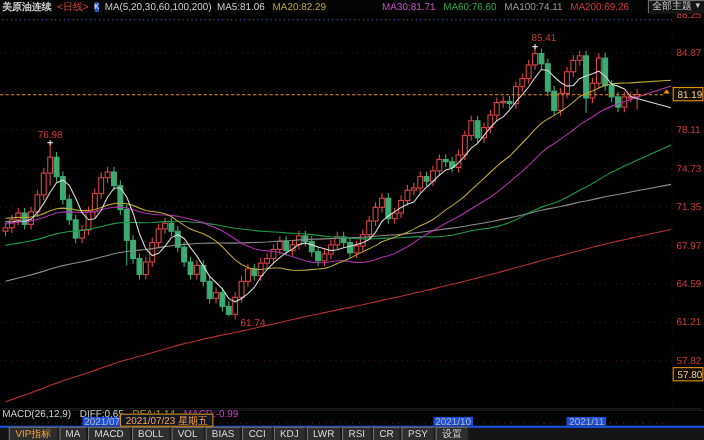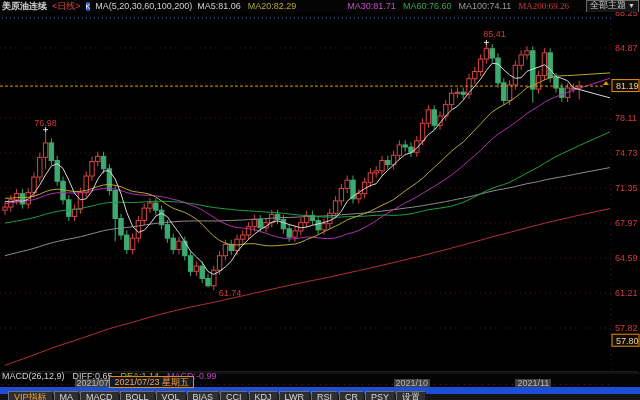--- a/index.html
+++ b/index.html
@@ -24,42 +24,42 @@
   
   #chart{position:absolute;top:12px;left:0;background:#000;display:block;}
   
   .macdrow{position:absolute;top:371px;left:2px;width:636px;height:9px;font-size:9px;line-height:9px;
            white-space:nowrap;border-top:1px solid #1c1c1c;}
   .macdrow span{margin-right:8px;}
   
   .daterow{position:absolute;top:380px;left:0;width:640px;height:8px;font-size:9px;color:#b8b8b8;}
   .daterow::before{content:"";position:absolute;left:2px;right:26px;top:4px;height:1px;
            background:repeating-linear-gradient(90deg,#5a1a1a 0 1px,transparent 1px 6px);}
-  .dlabel{position:absolute;top:-1px;background:#404040;padding:0 2px;line-height:9px;}
+  .dlabel{position:absolute;top:-1px;background:#1d4ed8;padding:0 2px;line-height:9px;}
   .dtip{position:absolute;top:-4px;height:10px;line-height:10px;background:#0f172a;border:1px solid #d98b12;
         color:#ffa43c;padding:0 4px;white-space:nowrap;z-index:3;}
   
   .toolbar{position:absolute;top:387px;left:0;width:640px;height:13px;background:#151515;
-           border-top:7px solid #1d4ed8;display:flex;align-items:center;gap:1px;padding-left:8px;
+           border-top:2px solid #1d4ed8;display:flex;align-items:center;gap:1px;padding-left:8px;
            box-sizing:border-box;}
   .tbtn{height:11px;line-height:11px;font-size:9px;color:#d8d8d8;background:#2e2e2e;
         border:1px solid;border-color:#6e6e6e #1f1f1f #1f1f1f #6e6e6e;padding:0 5px;cursor:pointer;}
   .tbtn.accent{color:#f0a23c;}
 </style>
 </head>
 <body>
 
 <div class="app">
 
   <div class="header">
     <span class="title">美原油连续</span>
     <span class="period">&lt;日线&gt;</span>
     <span class="hicon">K</span>
     <span class="maparam">MA(5,20,30,60,100,200)</span>
-    <span class="mavals" id="maVals"><span style="color: rgb(207, 207, 207);">MA5:81.06</span><span style="color: rgb(184, 168, 50);">MA20:82.29</span><span style="color: rgb(201, 79, 201); margin-left: 44px;">MA30:81.71</span><span style="color: rgb(51, 166, 76);">MA60:76.60</span><span style="color: rgb(154, 154, 154);">MA100:74.11</span><span style="color: rgb(207, 58, 58); font-family: Liberation Serif, serif;">MA200:69.26</span></span>
+    <span class="mavals" id="maVals"><span style="color: rgb(207, 207, 207);">MA5:81.06</span><span style="color: rgb(184, 168, 50);">MA20:82.29</span><span style="color: rgb(201, 79, 201); margin-left: 44px;">MA30:81.71</span><span style="color: rgb(51, 166, 76);">MA60:76.60</span><span style="color: rgb(154, 154, 154);">MA100:74.11</span><span style="color: rgb(207, 58, 58);">MA200:69.26</span></span>
     <span class="spacer"></span>
     <span class="dropdown">
       <span>全部主题</span>
       <span class="arr">▼</span>
     </span>
     <span class="sbtns" id="scaleBtns">
         <span class="sbtn">
           <svg width="9" height="7">
             <path d="M1 0v7M4 2v5M7 1v6" stroke="#bbbbbb" stroke-width="1" fill="none"></path>
           </svg>

